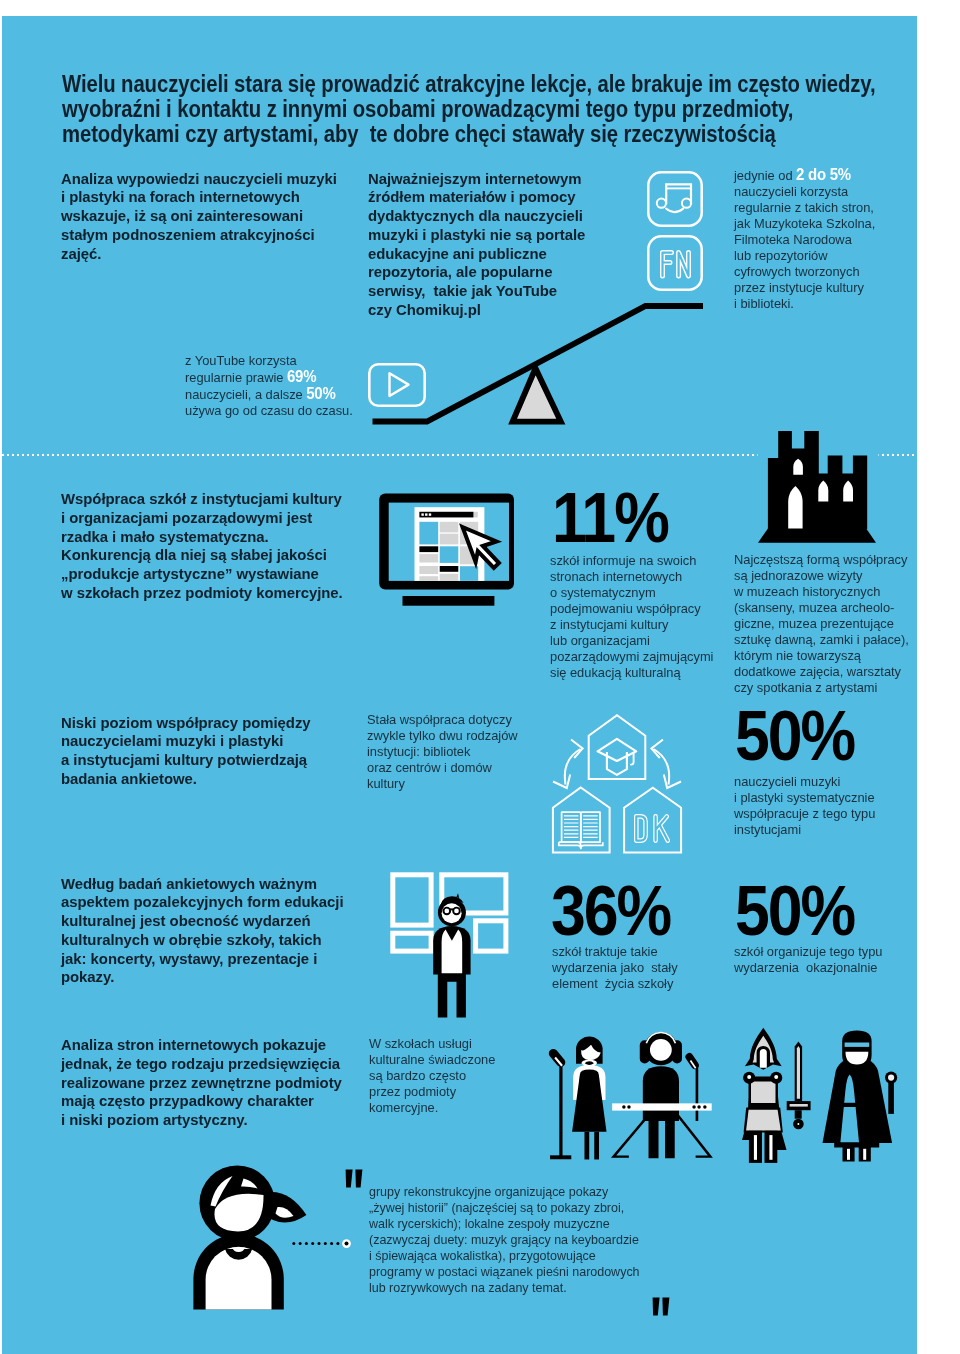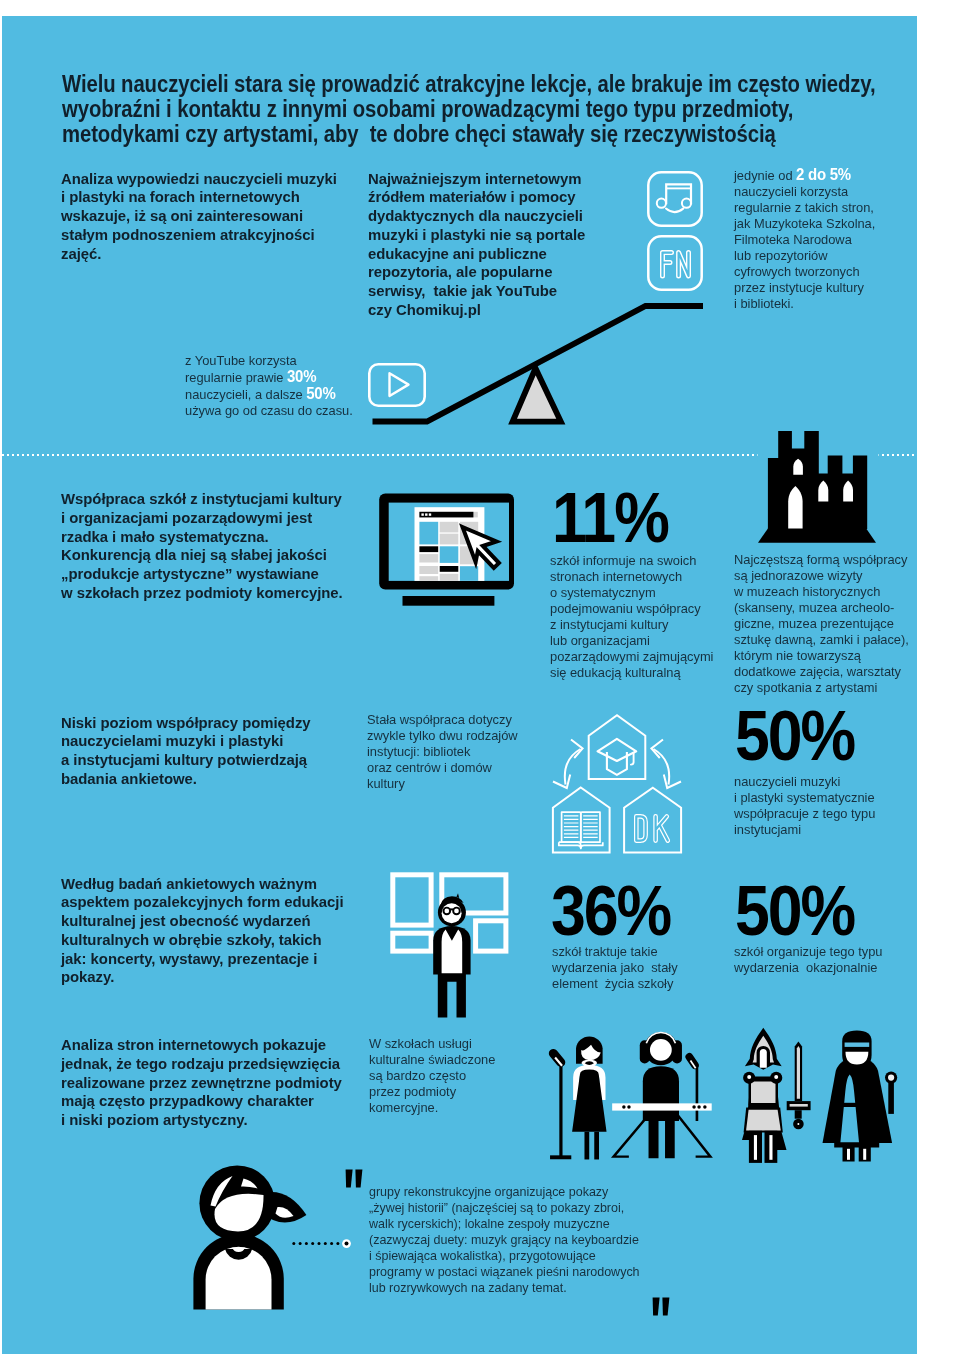--- a/index.html
+++ b/index.html
@@ -48,21 +48,21 @@
 <div>regularnie z takich stron,</div>
 <div>jak Muzykoteka Szkolna,</div>
 <div>Filmoteka Narodowa</div>
 <div>lub repozytoriów</div>
 <div>cyfrowych tworzonych</div>
 <div>przez instytucje kultury</div>
 <div>i biblioteki.</div>
 </div>
 <div class="abs body" style="left:182.5px;top:337px;">
 <div>z YouTube korzysta</div>
-<div><span>regularnie prawie </span><span class="hl">30%</span></div>
+<div><span>regularnie prawie </span><span class="hl">69%</span></div>
 <div><span>nauczycieli, a dalsze </span><span class="hl">50%</span></div>
 <div>używa go od czasu do czasu.</div>
 </div>
 <div class="abs lead" style="left:59px;top:474px;">
 <div>Współpraca szkół z instytucjami kultury</div>
 <div>i organizacjami pozarządowymi jest</div>
 <div>rzadka i mało systematyczna.</div>
 <div>Konkurencją dla niej są słabej jakości</div>
 <div>„produkcje artystyczne” wystawiane</div>
 <div>w szkołach przez podmioty komercyjne.</div>

